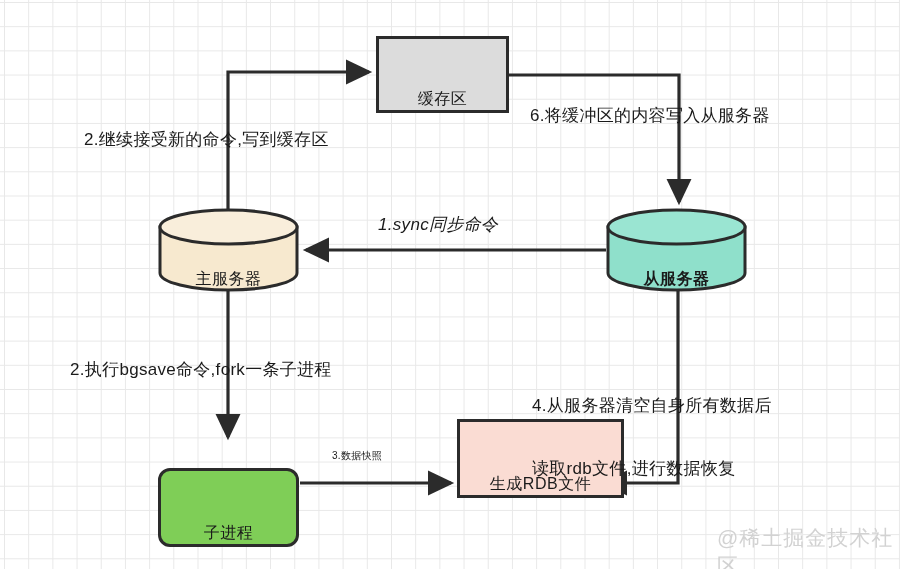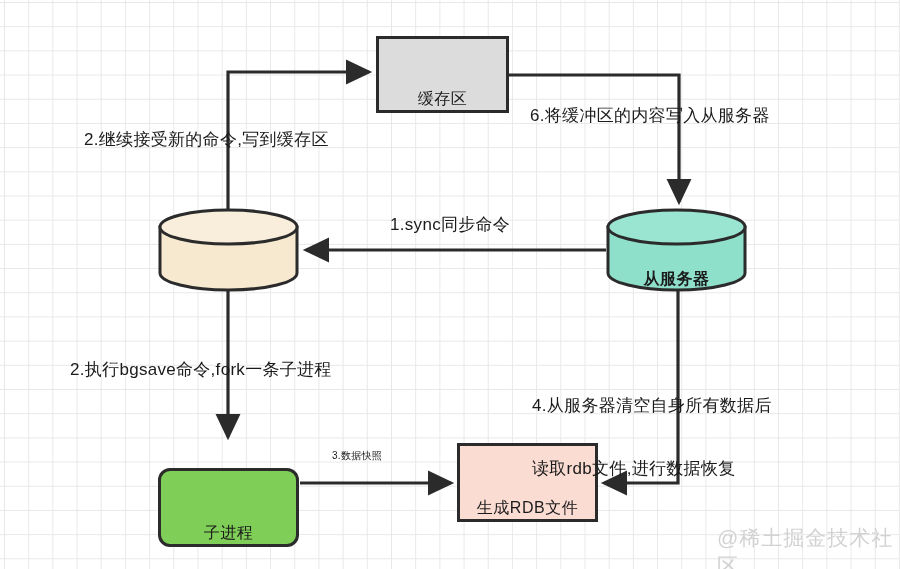--- a/index.html
+++ b/index.html
@@ -47,22 +47,22 @@
     left: 376px; top: 36px;
     width: 133px; height: 77px;
     background: #dcdcdc;
   }
   #node-child {
     left: 158px; top: 443px;
     width: 141px; height: 79px;
     background: #7fce57;
   }
   #node-rdb {
-    left: 457px; top: 443px;
-    width: 141px; height: 79px;
+    left: 457px; top: 419px;
+    width: 167px; height: 79px;
     background: #fadcd3;
   }
   .cyl-node {
     border: none;
     background: transparent;
   }
   #node-master {
     left: 160px; top: 210px;
     width: 137px; height: 80px;
   }
@@ -79,21 +79,21 @@
     margin-top: 6px;
   }
   .edge-label {
     position: absolute;
     color: #1a1a1a;
     font-size: 17px;
     white-space: pre;
     line-height: 1.25;
     letter-spacing: 0.3px;
   }
-  #label-step1 { left: 390px; top: 214px; }
+  #label-step1 { left: 378px; top: 214px; font-style: italic; }
   #label-step2a { left: 84px; top: 129px; }
   #label-step2b { left: 70px; top: 359px; }
   #label-step3 { left: 332px; top: 450px; font-size: 10px; }
   #label-step4 { left: 532px; top: 352px; text-align: left; }
   #label-step5 { left: 530px; top: 105px; }
   #watermark {
     position: absolute;
     left: 717px; top: 524px;
     font-size: 21px;
     color: #d2d2d2;
@@ -132,20 +132,23 @@
     <g>
       <path d="M608,227 L608,273 A68.5,17 0 0 0 745,273 L745,227 Z" fill="#8fe0cb" stroke="#2b2b2b" stroke-width="3"></path>
       <ellipse cx="676.5" cy="227" rx="68.5" ry="17" fill="#9ae5d2" stroke="#2b2b2b" stroke-width="3"></ellipse>
     </g>
   </svg>
 
   <div class="node rect-node" id="node-buffer">
     <span>缓存区</span>
   </div>
 
+  <div class="node cyl-node" id="node-master">
+    <span class="cyl-label">主服务器</span>
+  </div>
 
   <div class="node cyl-node" id="node-slave">
     <span class="cyl-label">从服务器</span>
   </div>
 
   <div class="node rect-node rounded" id="node-child">
     <span>子进程</span>
   </div>
 
   <div class="node rect-node" id="node-rdb">

